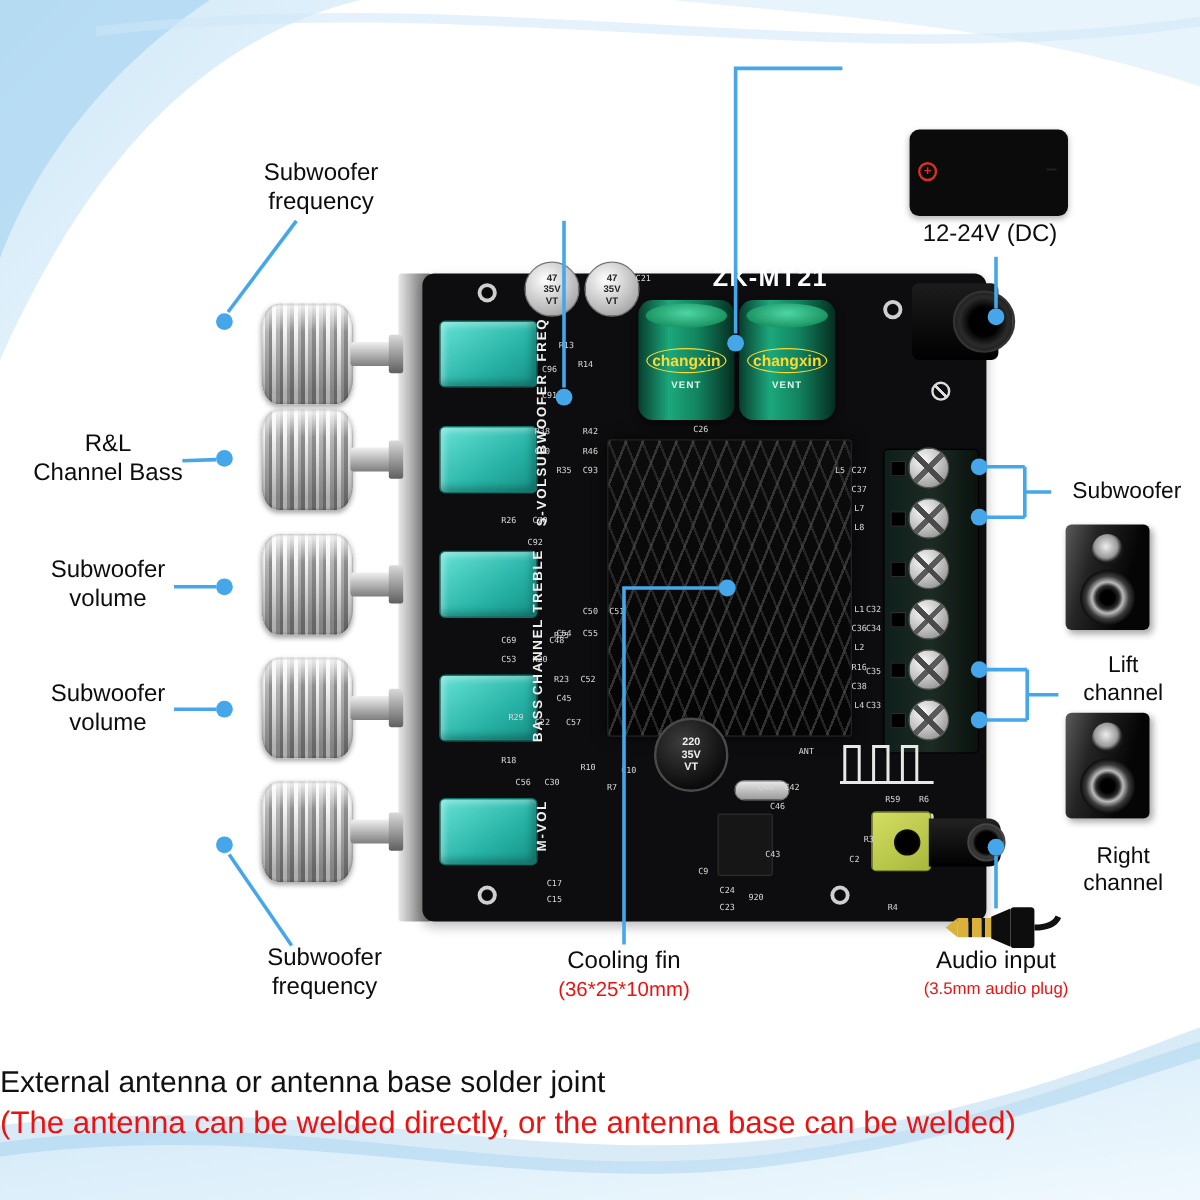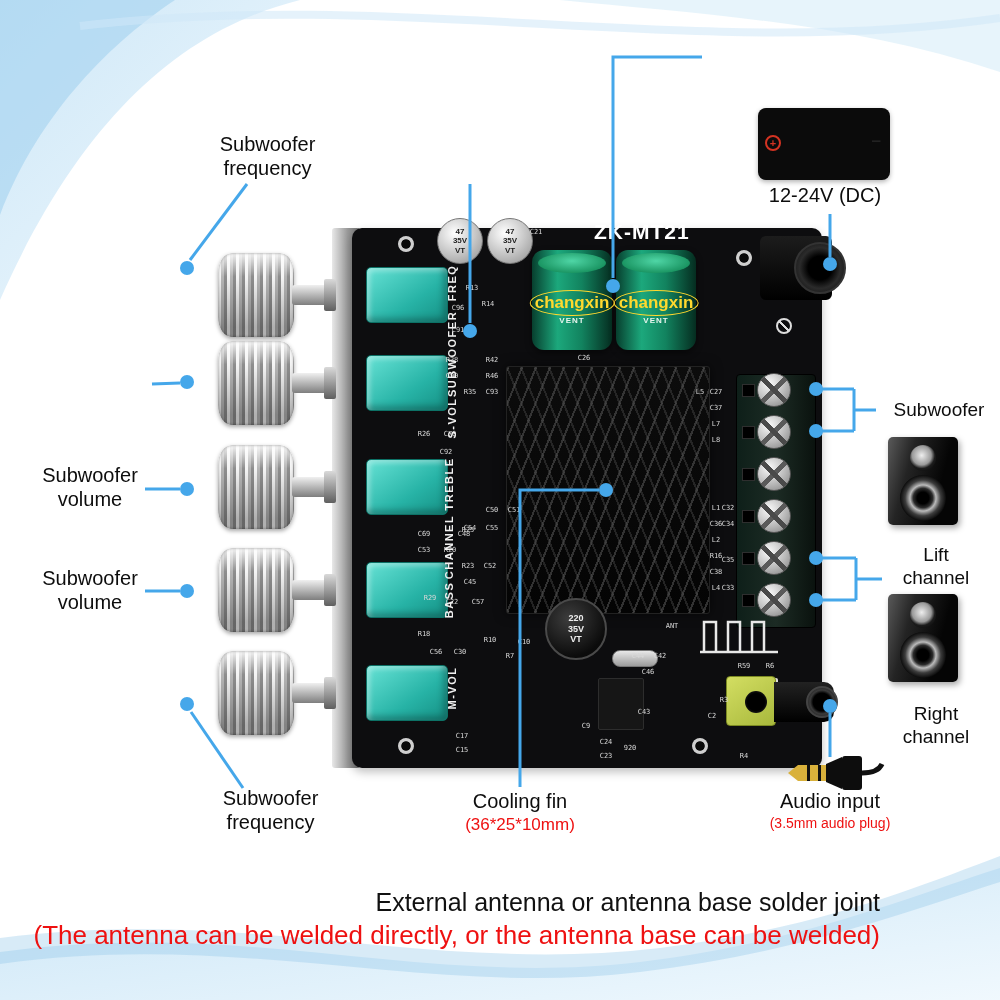--- a/index.html
+++ b/index.html
@@ -5,21 +5,21 @@
   html,body{margin:0;padding:0;background:#fff;}
   .stage{position:relative;width:1000px;height:1000px;background:#fff;overflow:hidden;
          font-family:"Liberation Sans",sans-serif;}
   .stage *{box-sizing:border-box;}
   svg.layer{position:absolute;left:0;top:0;pointer-events:none;}
 
   
   .label{position:absolute;color:#0d0d0d;font-size:20px;line-height:1.22;text-align:center;white-space:pre-line;}
   .label.sm{font-size:19px;}
   .sub{position:absolute;color:#ee1111;text-align:center;white-space:pre-line;font-size:17px;}
-  .bigline{position:absolute;left:0;width:880px;text-align:right;color:#111;font-size:25px;}
+  .bigline{position:absolute;left:0;width:880px;text-align:left;color:#111;font-size:25px;}
   .bigline.red{color:#ee1111;font-size:26px;}
 
   
   .panel{position:absolute;left:332px;top:228px;width:28px;height:540px;
          background:linear-gradient(90deg,#e8e8e8,#9a9a9a 55%,#6f6f6f);border-radius:3px;}
   .board{position:absolute;left:352px;top:228px;width:470px;height:540px;background:#0d0d0f;
          border-radius:10px;box-shadow:0 4px 10px rgba(0,0,0,.25);}
   .heatsink{position:absolute;left:506px;top:366px;width:204px;height:248px;border-radius:3px;
     background:repeating-linear-gradient(112deg,rgba(80,80,80,.6) 0 2px,rgba(0,0,0,0) 2px 13px),
                repeating-linear-gradient(68deg,rgba(60,60,60,.55) 0 2px,rgba(0,0,0,0) 2px 13px),
@@ -48,21 +48,21 @@
     background:linear-gradient(145deg,#66e2d5,#27b3a6 60%,#159084);border:1px solid #0c7166;
     box-shadow:inset -4px -4px 6px rgba(0,0,0,.25), inset 3px 3px 5px rgba(255,255,255,.35);}
 
   
   .gcap{position:absolute;width:80px;height:100px;border-radius:12px;
     background:linear-gradient(90deg,#073f2e,#1ca87c 32%,#12835f 62%,#052d20);
     box-shadow:0 3px 6px rgba(0,0,0,.5);}
   .gcap .gtop{position:absolute;left:6px;top:3px;right:6px;height:20px;border-radius:50%;
     background:radial-gradient(ellipse at 50% 40%,#4fd6a6,#18925f 75%);}
   .gcap .brand{position:absolute;left:50%;top:40px;transform:translateX(-50%);color:#ffd92e;
-    font-weight:bold;font-size:17px;border:1px solid #ffd92e;border-radius:50%;padding:2px 4px;white-space:nowrap;}
+    font-weight:bold;font-size:13px;border:1px solid #ffd92e;border-radius:50%;padding:2px 4px;white-space:nowrap;}
   .gcap .vent{position:absolute;left:50%;top:66px;transform:translateX(-50%);color:#e9f6ef;
     font-weight:bold;font-size:8px;letter-spacing:1px;}
   .scap{position:absolute;width:46px;height:46px;border-radius:50%;border:1px solid #777;
     background:radial-gradient(circle at 38% 32%,#fff,#c2c2c2 55%,#8e8e8e);
     color:#222;font-weight:bold;font-size:8px;line-height:1.15;display:flex;align-items:center;
     justify-content:center;text-align:center;white-space:pre-line;}
   .rcap{position:absolute;left:545px;top:598px;width:62px;height:62px;border-radius:50%;
     background:radial-gradient(circle at 38% 32%,#3d3d3d,#0b0b0b 72%);border:2px solid #4a4a4a;
     color:#eee;font-weight:bold;font-size:9px;line-height:1.2;display:flex;align-items:center;
     justify-content:center;text-align:center;white-space:pre-line;}
@@ -316,20 +316,22 @@
     <div class="tw"></div>
       <div class="wf"></div>
   </div>
   <div class="spk" style="left:888px;top:594px">
     <div class="tw"></div>
       <div class="wf"></div>
   </div>
 
   <div class="label" style="left:185px;top:132px;width:165px">Subwoofer
 frequency</div>
+  <div class="label" style="left:15px;top:358px;width:150px">R&amp;L
+Channel Bass</div>
   <div class="label" style="left:15px;top:463px;width:150px">Subwoofer
 volume</div>
   <div class="label" style="left:15px;top:566px;width:150px">Subwoofer
 volume</div>
   <div class="label" style="left:188px;top:786px;width:165px">Subwoofer
 frequency</div>
   <div class="label sm" style="left:880px;top:398px;width:118px">Subwoofer</div>
   <div class="label sm" style="left:886px;top:543px;width:100px">Lift
 channel</div>
   <div class="label sm" style="left:886px;top:702px;width:100px">Right

